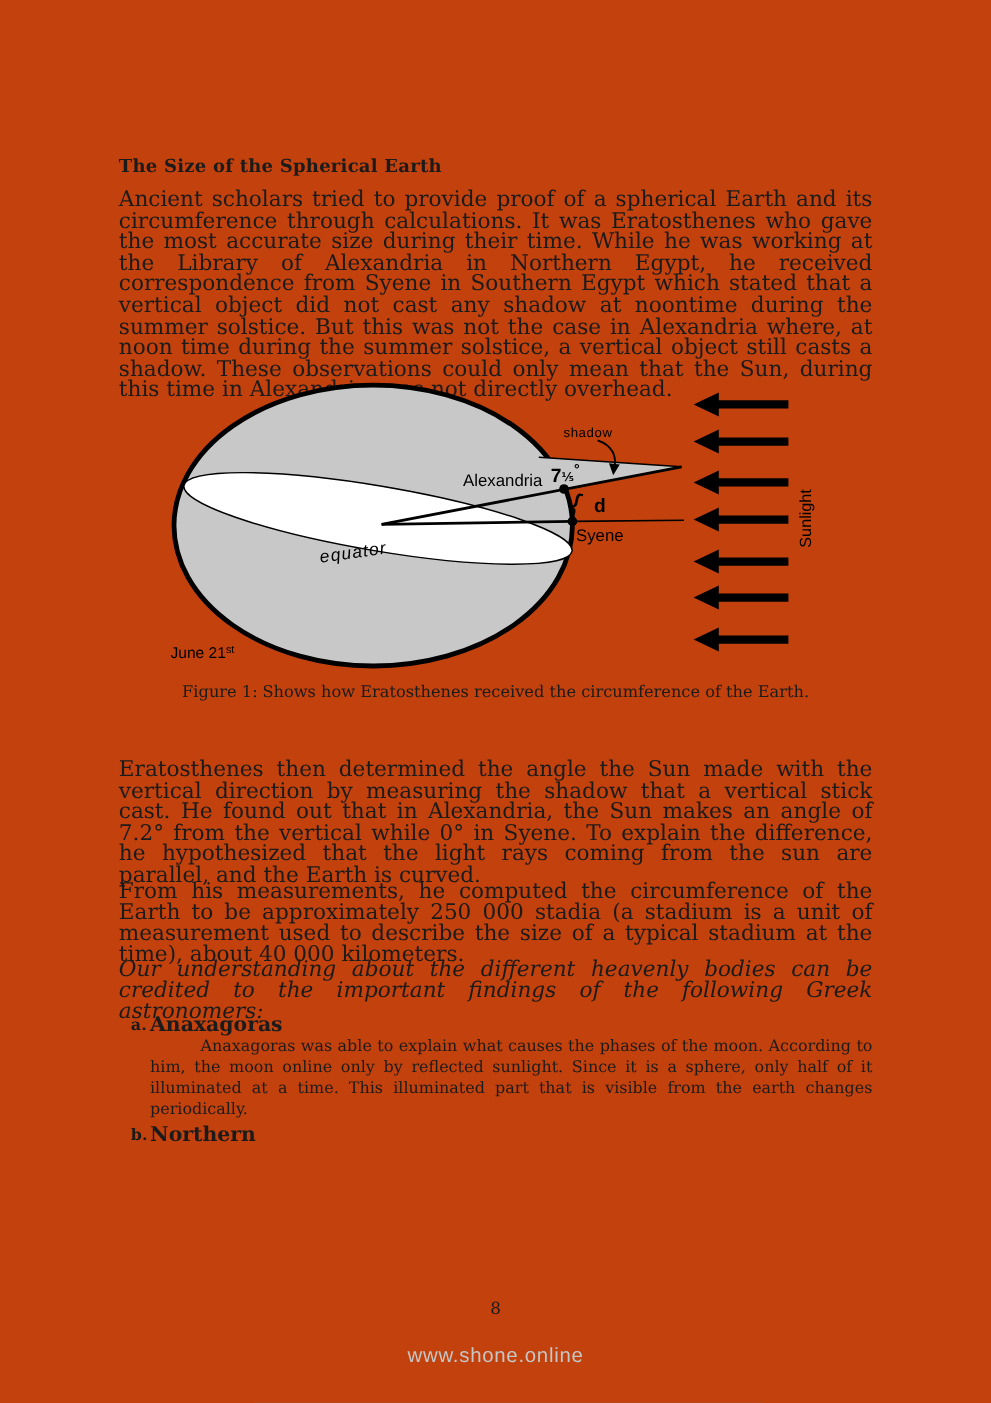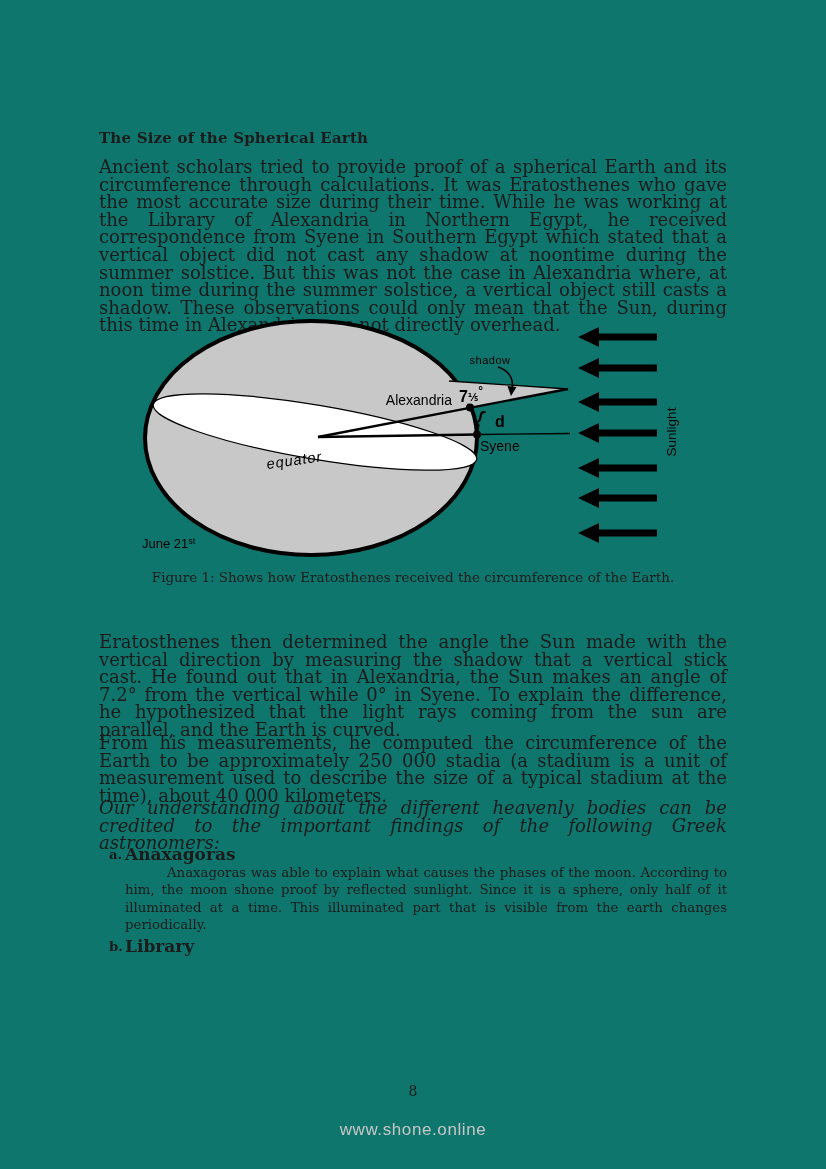--- a/index.html
+++ b/index.html
@@ -1,20 +1,20 @@
 <!DOCTYPE html>
 <html><head>
 <meta charset="utf-8">
 <style>
   html,body{margin:0;padding:0;}
   body{background:#808080;}
   .page{
     position:relative;
     width:826px;height:1169px;
-    background:#0f766e;
+    background:#c2410c;
     overflow:hidden;
     font-family:"DejaVu Serif","Liberation Serif",serif;
     color:#1b1b1b;
   }
   .block{position:absolute;left:99px;width:628px;margin:0;}
   .heading{
     top:129px;
     font-size:15px;font-weight:bold;letter-spacing:.2px;
   }
   .body-text{
@@ -123,25 +123,25 @@
   <p class="block body-text para2">Eratosthenes then determined the angle the Sun made with the vertical direction by measuring the shadow that a vertical stick cast. He found out that in Alexandria, the Sun makes an angle of 7.2° from the vertical while 0° in Syene. To explain the difference, he hypothesized that the light rays coming from the sun are parallel, and the Earth is curved.</p>
 
   <p class="block body-text para3">From his measurements, he computed the circumference of the Earth to be approximately 250 000 stadia (a stadium is a unit of measurement used to describe the size of a typical stadium at the time), about 40 000 kilometers.</p>
 
   <p class="block body-text para4">Our understanding about the different heavenly bodies can be credited to the important findings of the following Greek astronomers:</p>
 
   <div class="block astro-list">
     <div class="list-item">
       <span class="item-marker">a.</span>
       <div class="item-name">Anaxagoras</div>
-      <p class="item-text">Anaxagoras was able to explain what causes the phases of the moon. According to him, the moon shone proof by reflected sunlight. Since it is a sphere, only half of it illuminated at a time. This illuminated part that is visible from the earth changes periodically.</p>
+      <p class="item-text">Anaxagoras was able to explain what causes the phases of the moon. According to him, the moon online only by reflected sunlight. Since it is a sphere, only half of it illuminated at a time. This illuminated part that is visible from the earth changes periodically.</p>
     </div>
     <div class="list-item">
       <span class="item-marker">b.</span>
-      <div class="item-name">Library</div>
+      <div class="item-name">Northern</div>
     </div>
   </div>
 
   <div class="block page-number">8</div>
 
   <div class="block watermark" style="color: rgb(198, 198, 198);">www.shone.online</div>
 
 </div>
 
 </body></html>

